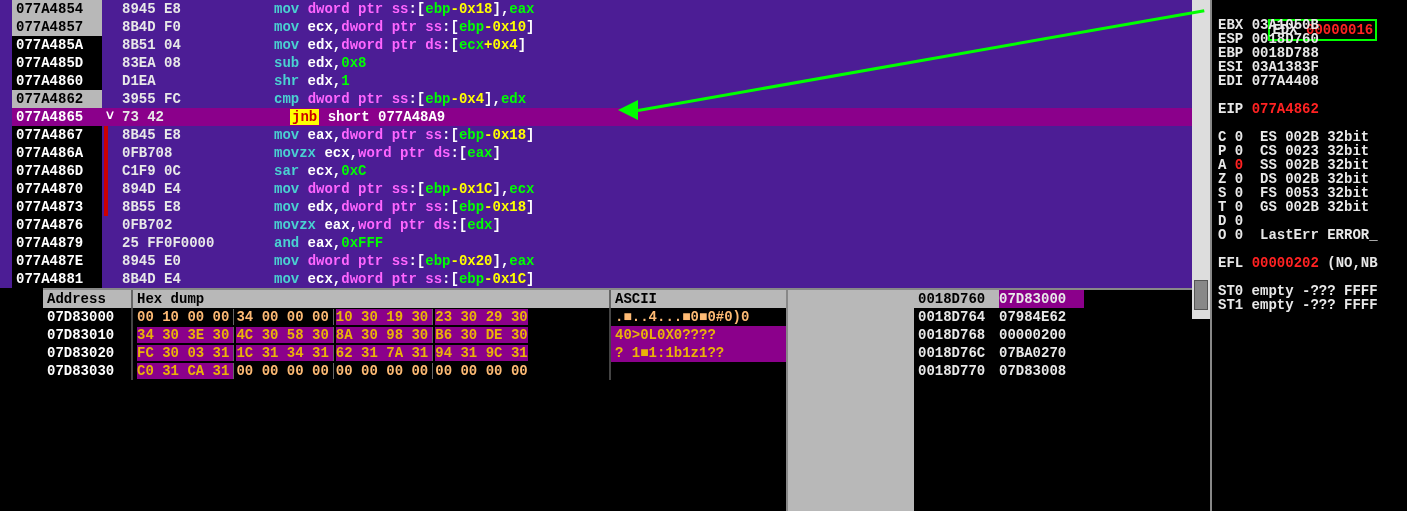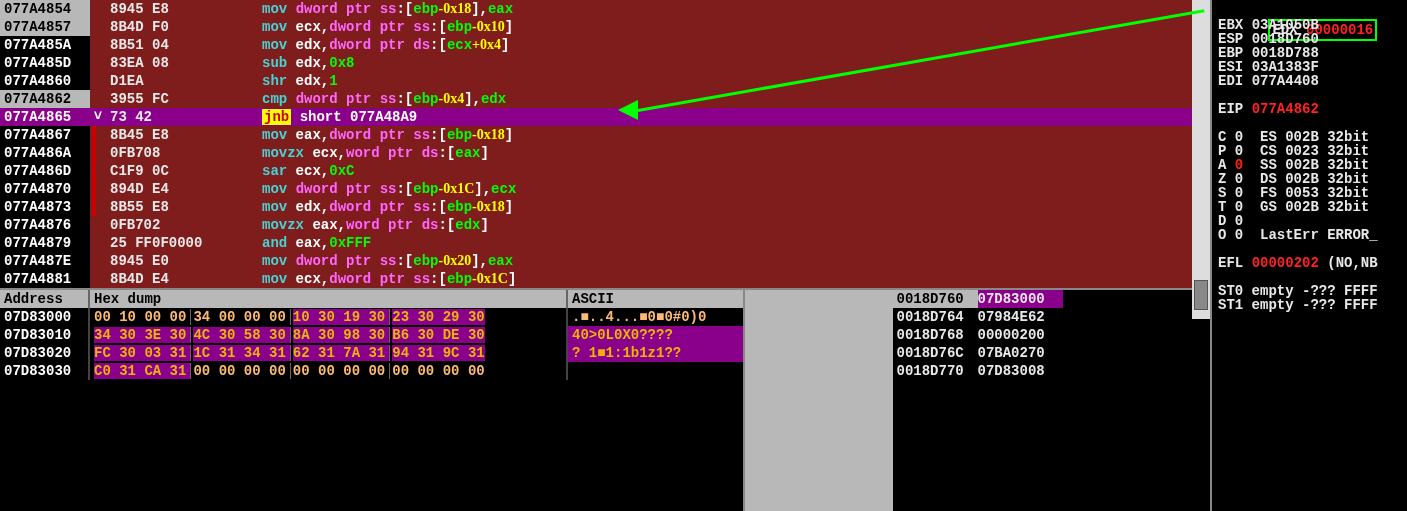--- a/index.html
+++ b/index.html
@@ -12,50 +12,50 @@
     width: 1407px;
     height: 511px;
     overflow: hidden;
     position: relative;
   }
   .main { display: flex; height: 100%; }
   .left { flex: 0 0 1210px; display: flex; flex-direction: column; position: relative; }
   .right { flex: 1; background: #000; padding: 2px 4px; border-left: 2px solid #888; }
 
   
-  .disasm { background: #7f1d1d; }
+  .disasm { background: #4c1d95; padding-left: 12px; }
   .disasm-row { display: flex; height: 18px; line-height: 18px; }
   .addr { width: 90px; padding-left: 4px; background: #000; }
   .addr.grey { background: #b8b8b8; color: #000; }
   .addr.purple { background: #8b008b; color: #fff; }
   .gutter { width: 16px; text-align: center; color: #fff; position: relative; }
   .gutter.redbar::before {
     content: ""; position: absolute; left: 2px; top: 0; bottom: 0; width: 4px; background: #c00;
   }
   .gutter.purplebar { background: #8b008b; }
   .bytes { width: 150px; color: #e8e8e8; padding-left: 4px; }
   .asm { flex: 1; padding-left: 6px; white-space: pre; }
   .row-purple { background: #8b008b; }
   .row-purple .asm, .row-purple .bytes { background: #8b008b; }
 
   
   .mn { color: #4ad1d1; font-family: Liberation Mono, monospace; }     
   .mem { color: #ff66ff; }      
   .memg { color: #00ff00; }     
   .num { color: #00ff00; }      
-  .numy { color: #ffff00; font-family: Liberation Serif, serif; }     
+  .numy { color: #ffff00; }     
   .white { color: #fff; }
-  .jnb { background: #ffff00; color: #c00; padding: 0 2px; }
+  .jnb { background: #ffff00; color: #c00; padding: 0 2px; margin-left: 16px; }
 
   .status {
     background: #000; color: #fff; border-top: 2px solid #888;
     height: 70px; padding: 2px 4px;
   }
 
-  .bottom { display: flex; flex: 1; border-top: 2px solid #888; }
+  .bottom { display: flex; flex: 1; border-top: 2px solid #888; margin-left: 43px; }
   .hex { flex: 0 0 745px; display: flex; flex-direction: column; border-right: 2px solid #888; }
   .hex-hdr { display: flex; background: #b8b8b8; color: #000; height: 18px; line-height: 18px; font-weight: bold; }
   .hex-hdr .col-addr { width: 90px; padding-left: 4px; border-right: 2px solid #666; }
   .hex-hdr .col-dump { width: 478px; padding-left: 4px; border-right: 2px solid #666; }
   .hex-hdr .col-ascii { flex: 1; padding-left: 4px; }
   .hex-row { display: flex; height: 18px; line-height: 18px; }
   .hex-row .ha { width: 90px; padding-left: 4px; color: #fff; border-right: 2px solid #444; }
   .hex-row .hd { width: 478px; padding-left: 4px; white-space: pre; border-right: 2px solid #444; }
   .hex-row .hx { flex: 1; padding-left: 4px; white-space: pre; }
   .hg { color: #fdba74; }        

